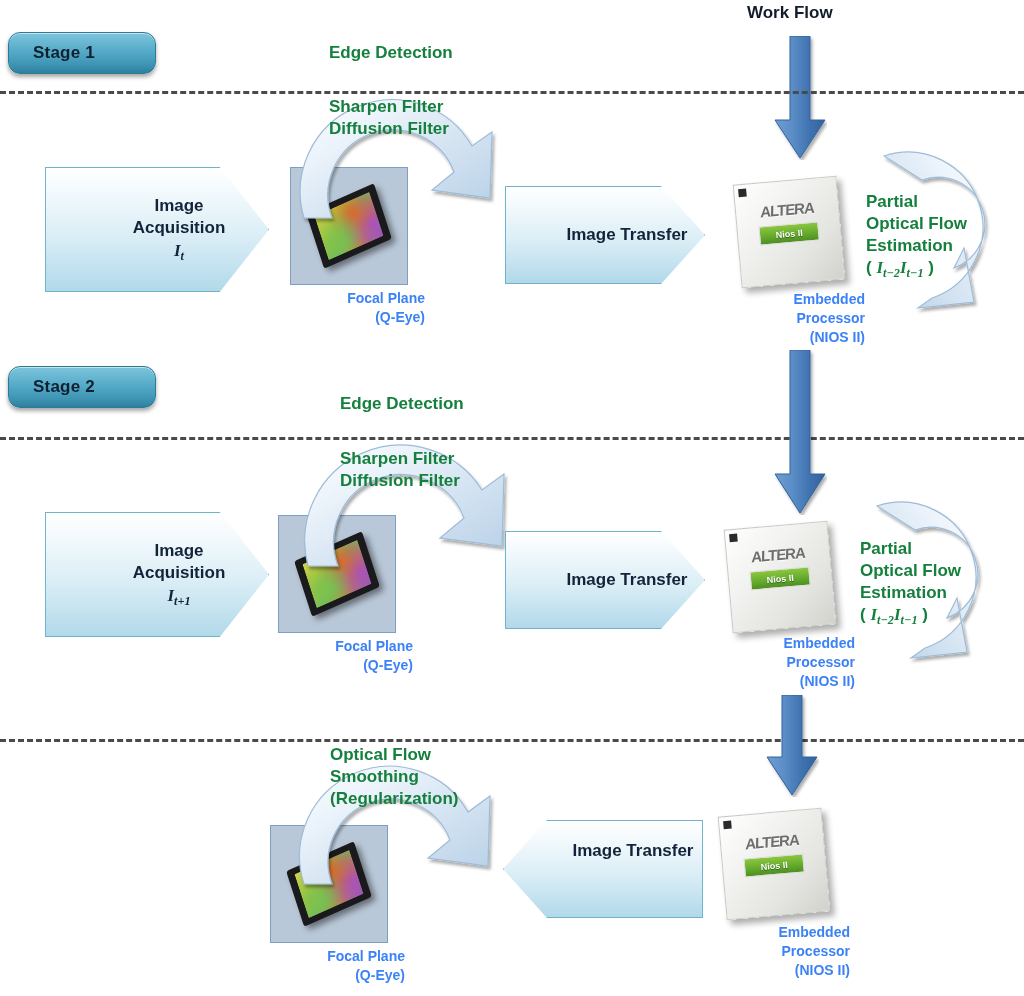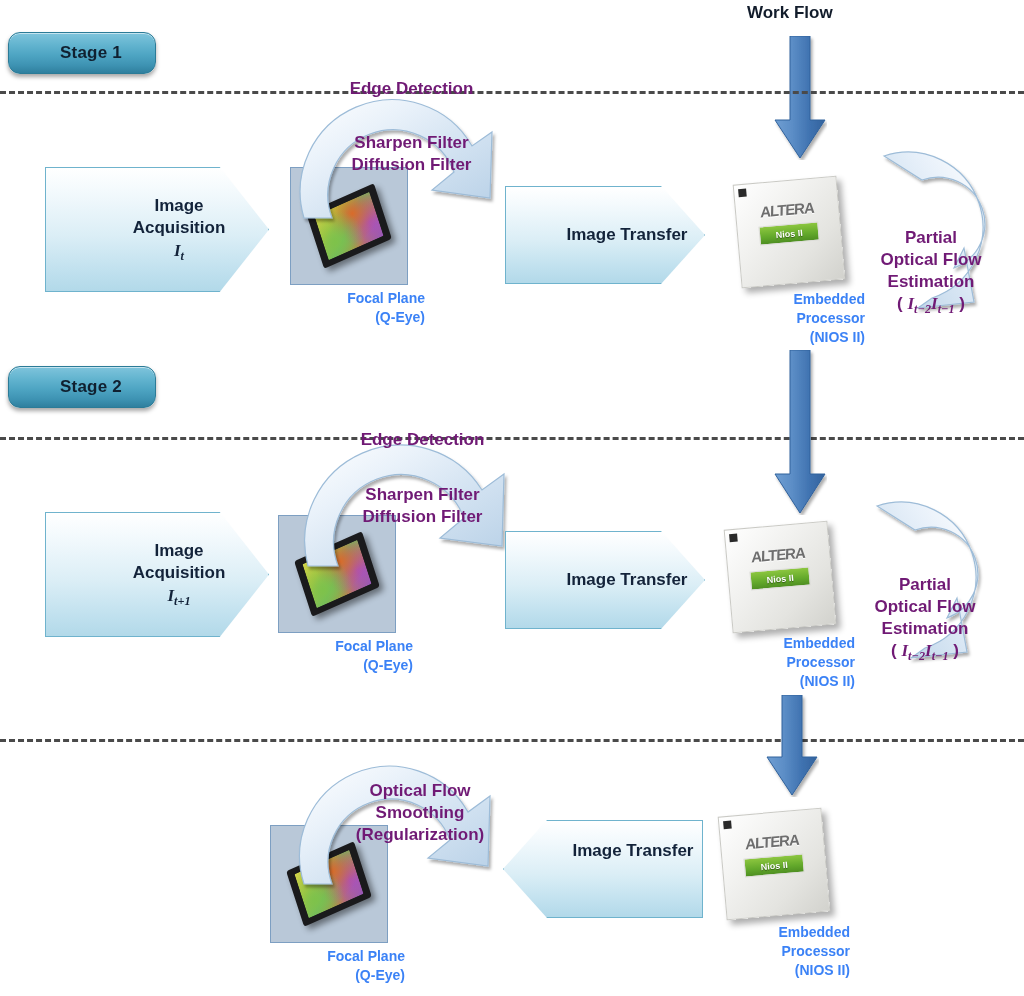--- a/index.html
+++ b/index.html
@@ -29,22 +29,21 @@
     position:absolute;
     width:148px;
     height:42px;
     border-radius:12px;
     background:linear-gradient(to bottom,#7fc4dc 0%,#62b4cf 30%,#4ea5c3 55%,#3e93b3 80%,#2f7f9e 100%);
     box-shadow:0 3px 4px rgba(0,0,0,.35), inset 0 1px 0 rgba(255,255,255,.55);
     border:1px solid #2b7b97;
     display:flex;
     align-items:center;
     box-sizing:border-box;
-    padding-left:18px;
-    justify-content:center;
+    padding-left:24px;
   }
   .stage-badge span{
     font-size:17px;
     font-weight:bold;
     color:#102030;
     letter-spacing:.2px;
   }
 
   
   .chev{
@@ -153,27 +152,25 @@
     white-space:nowrap;
   }
 
   
   .loop{position:absolute;}
   .loop svg{display:block;overflow:visible;}
 
   
   .loop-label{
     position:absolute;
-    text-align:center;
     font-size:17px;
     font-weight:bold;
-    color:#701a75;
+    color:#15803d;
     line-height:1.30;
     white-space:nowrap;
-    margin-top:36px;
   }
 
   
   .wf-title{
     position:absolute;
     font-size:17px;
     font-weight:bold;
     color:#121c2b;
     white-space:nowrap;
   }

